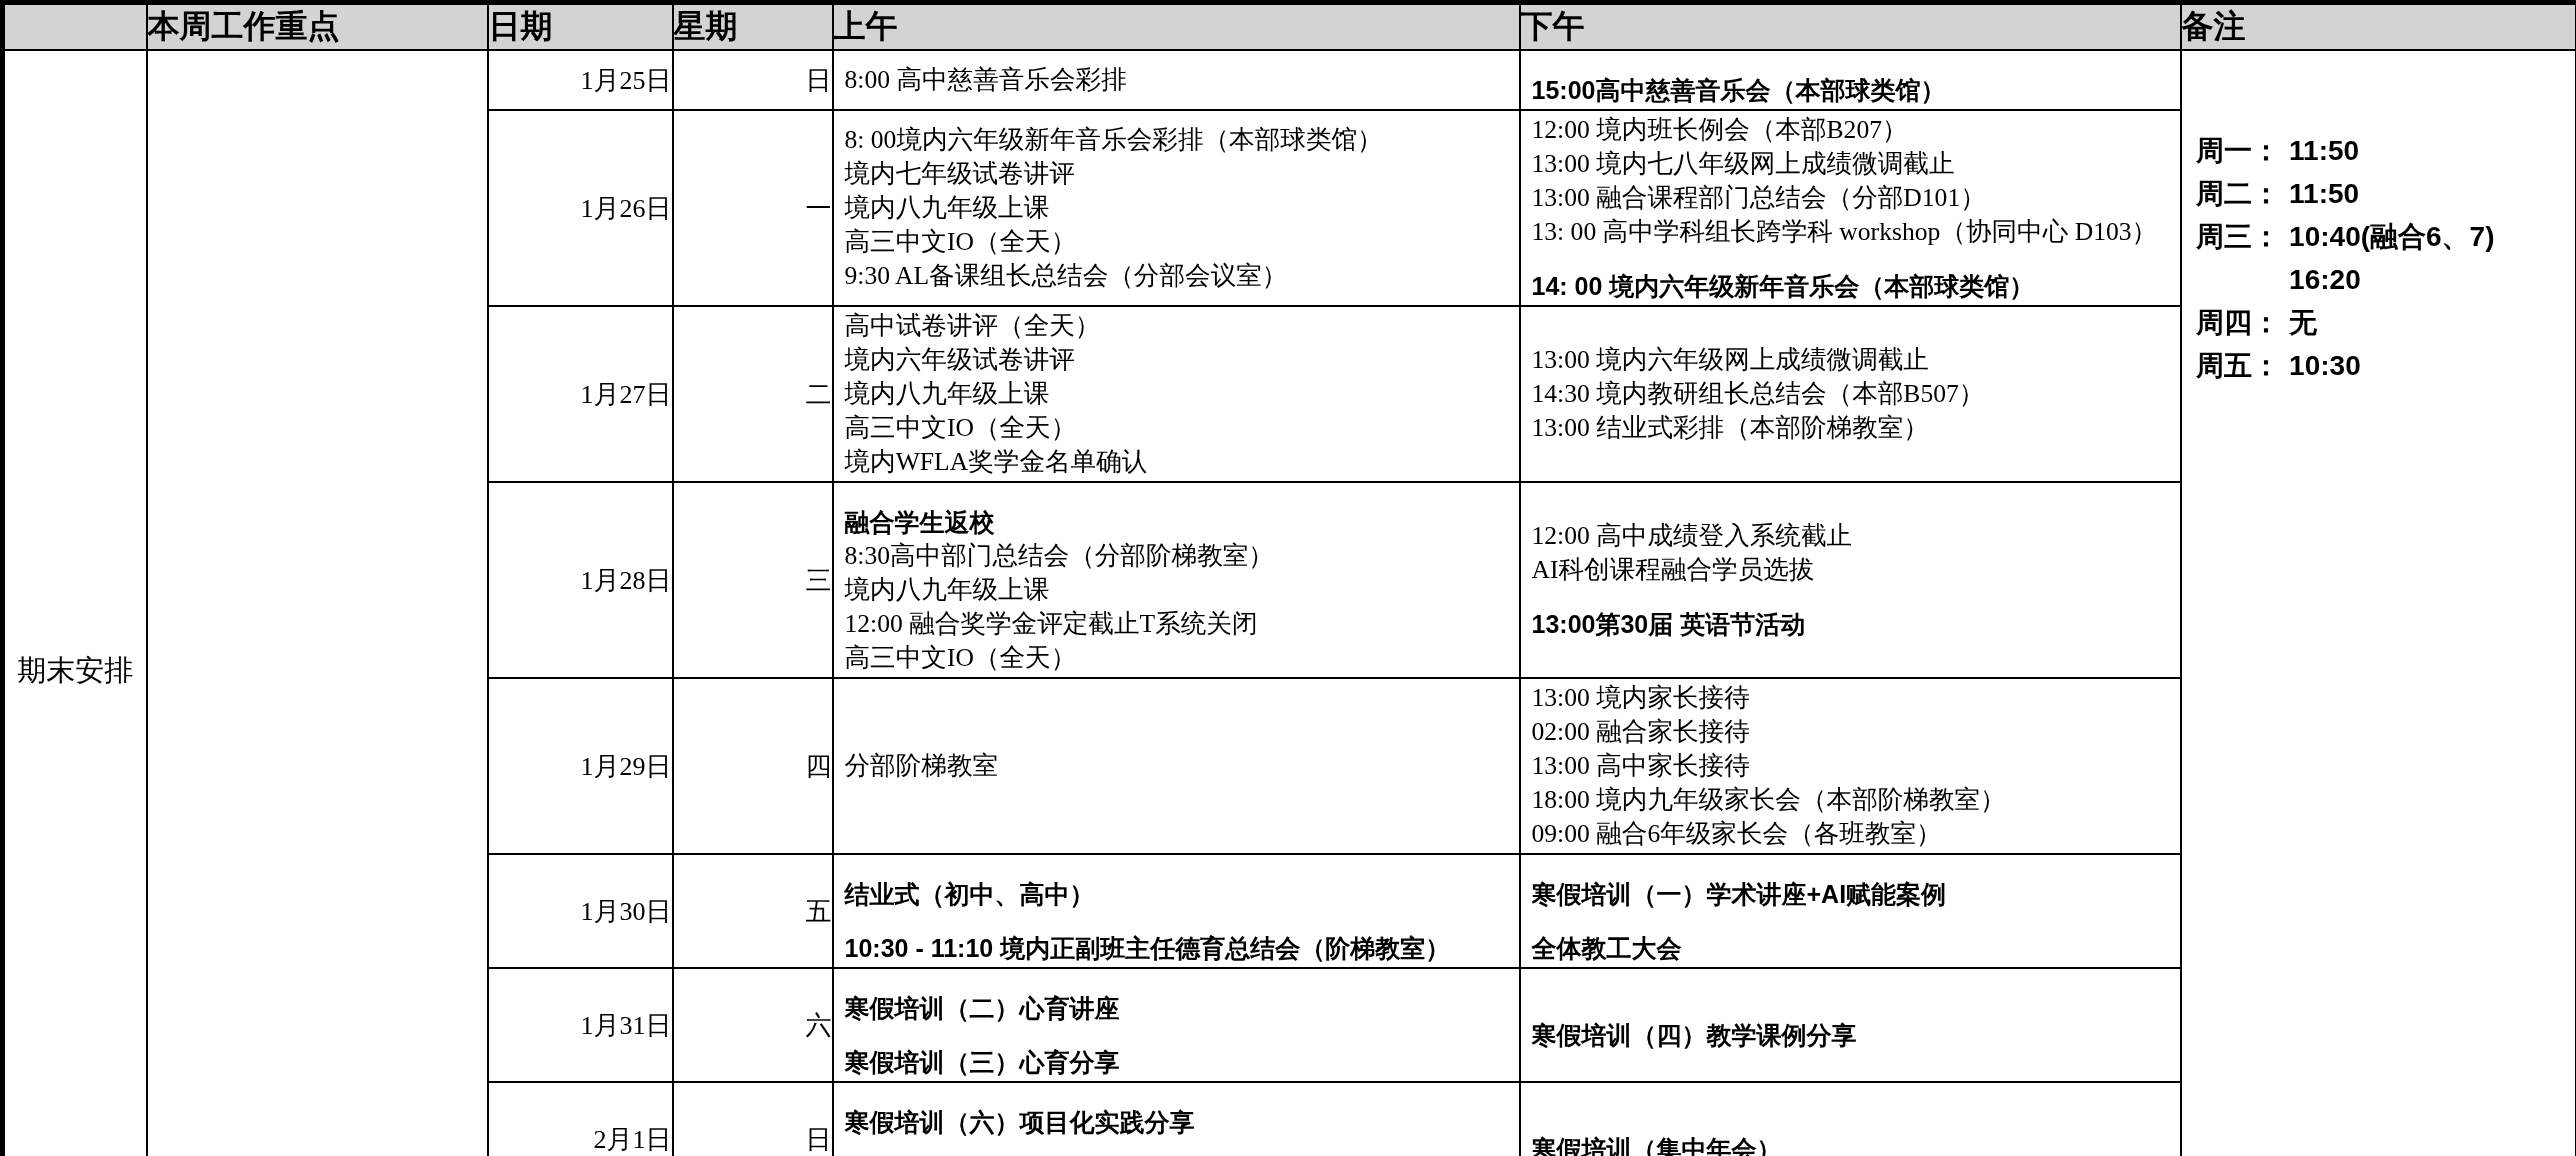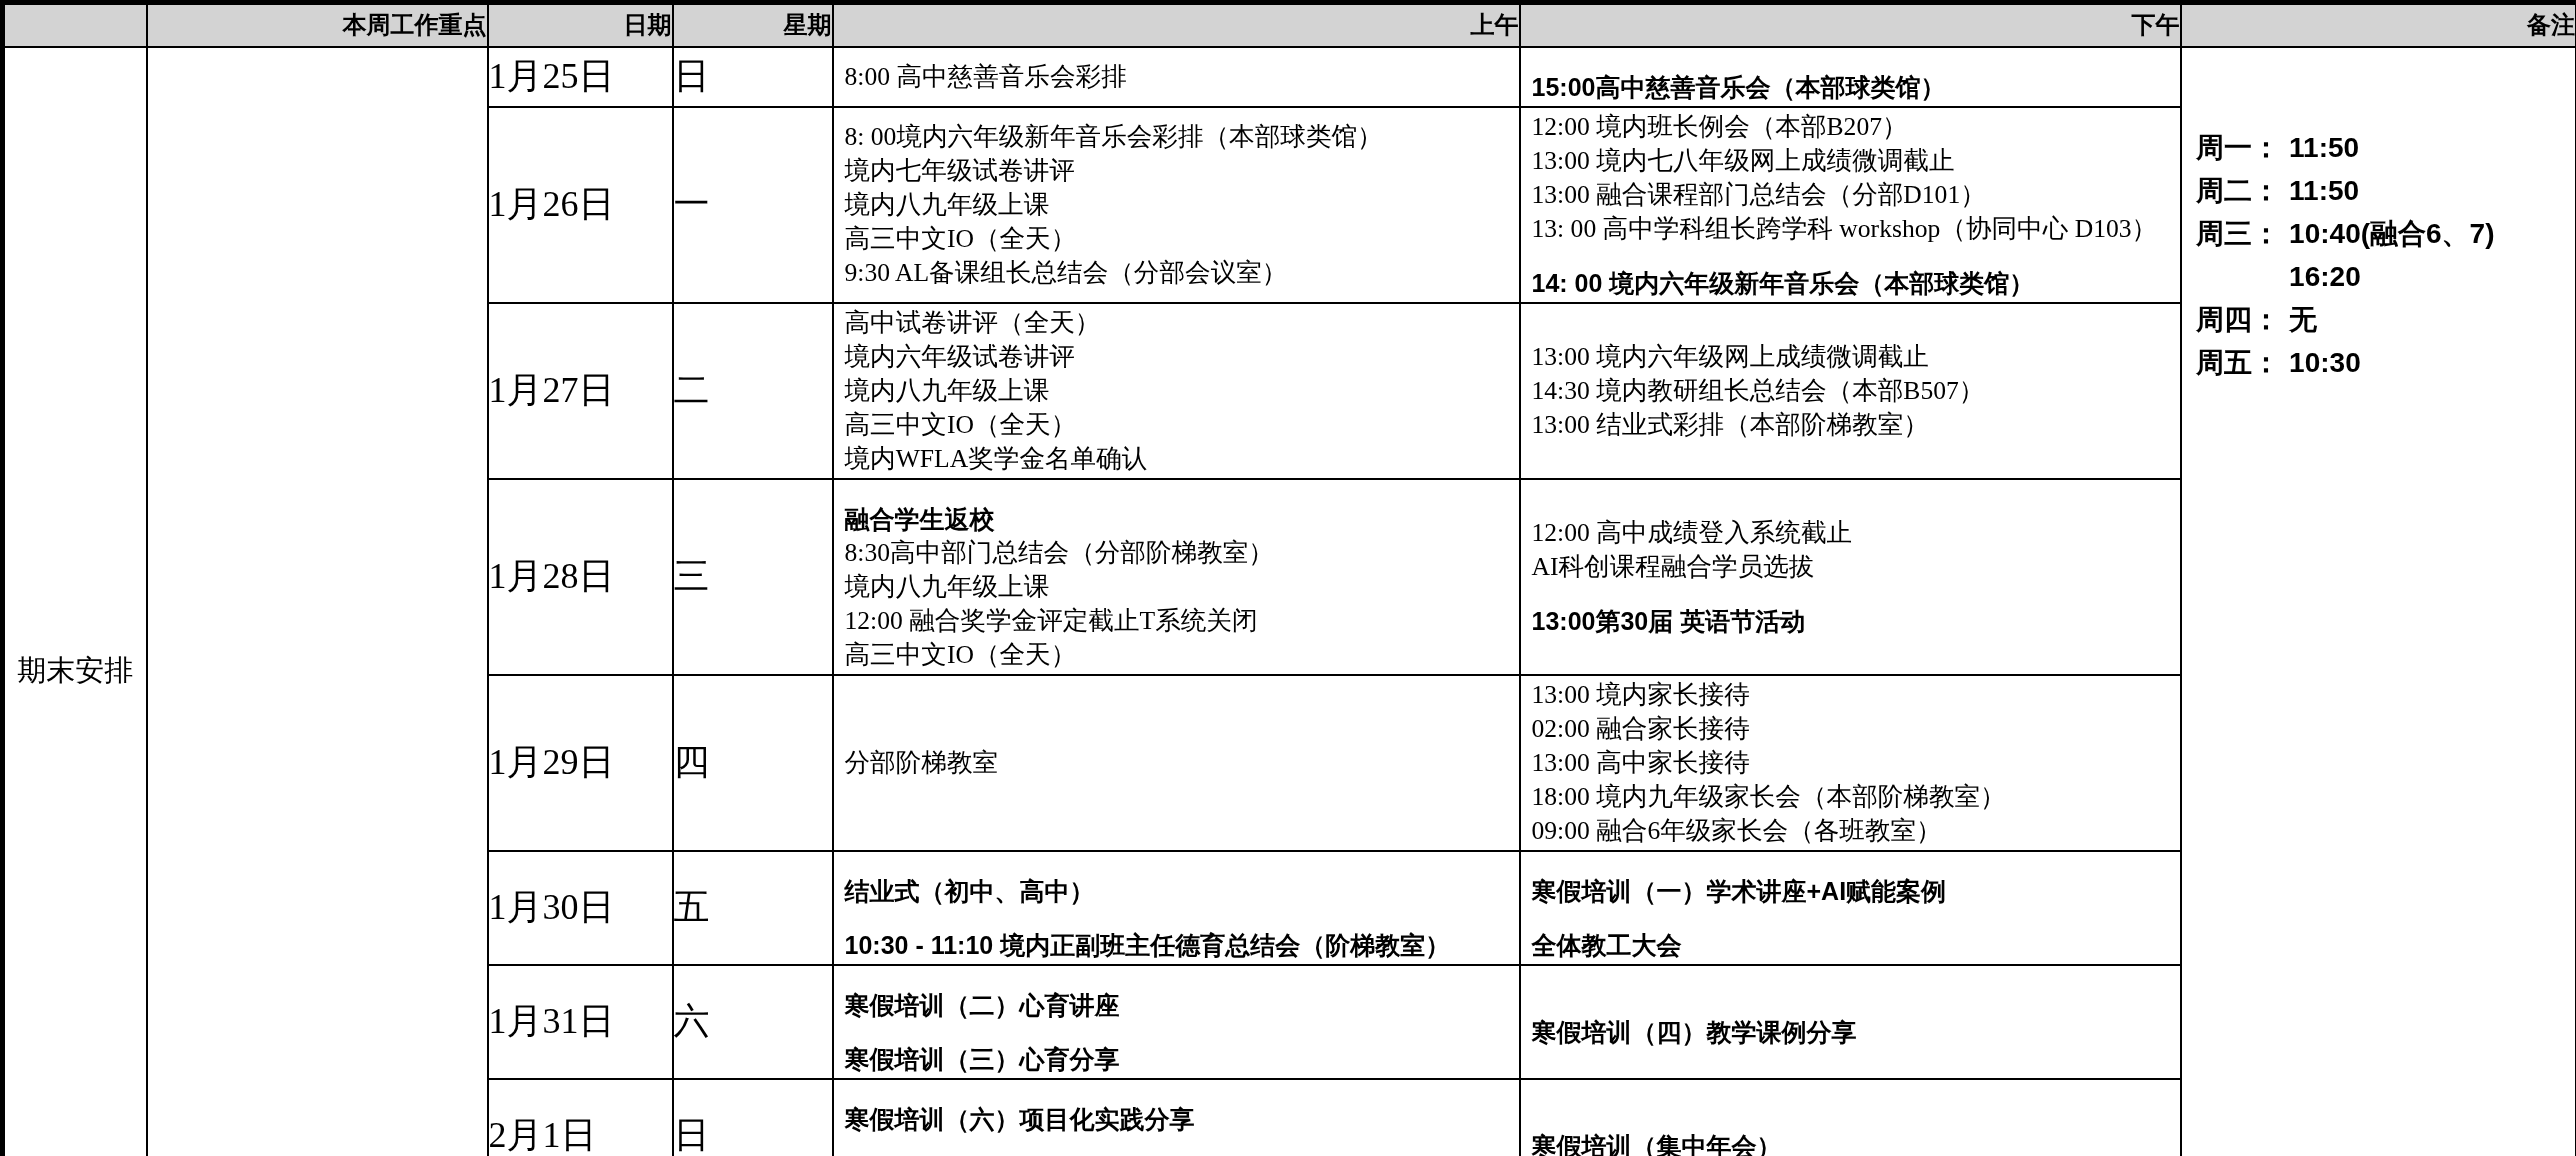--- a/index.html
+++ b/index.html
@@ -8,23 +8,23 @@
     width:2576px;height:1156px;
     border-collapse:collapse;table-layout:fixed;
     border:5.5px solid #000;
     font-family:"Liberation Serif",serif;
     color:#000;
   }
   td,th{border:2.7px solid #000;padding:0;overflow:hidden;vertical-align:middle;}
   thead th{
     background:#d3d3d3;
     font-family:"Liberation Sans",sans-serif;
-    font-weight:bold;font-size:24px;text-align:right;
-  }
-  .c-date,.c-wd{text-align:left;font-size:36px;}
+    font-weight:bold;font-size:32px;text-align:left;
+  }
+  .c-date,.c-wd{text-align:right;font-size:26px;}
   .c-ev{padding:2px 11px;}
   .ln{font-size:25.6px;line-height:34px;white-space:nowrap;}
   .b{font-family:"Liberation Sans",sans-serif;font-weight:bold;font-size:25px;margin-top:20px;}
   .section-cell{
     text-align:center;
     font-family:"Liberation Sans",sans-serif;
     font-size:29px;
   }
   .remarks-cell{
     vertical-align:top;

